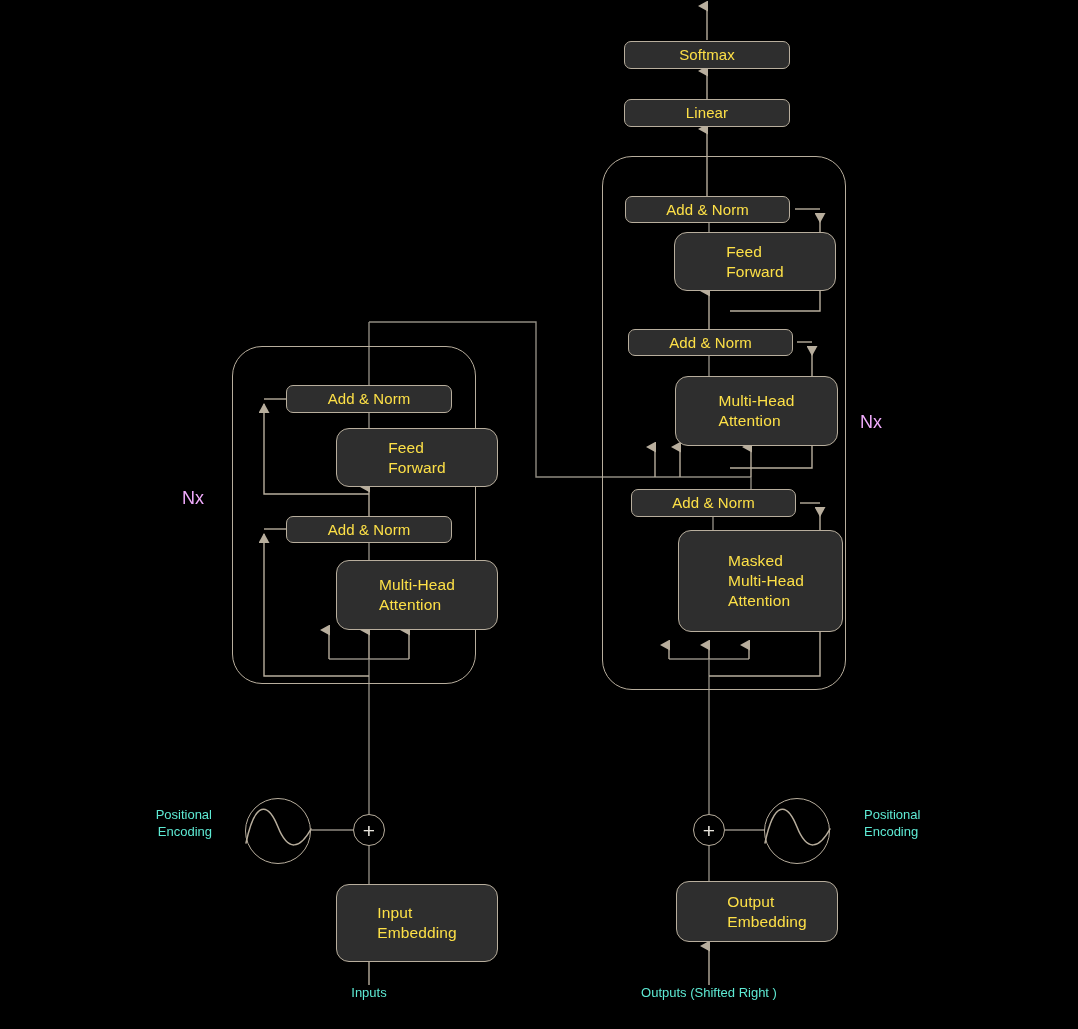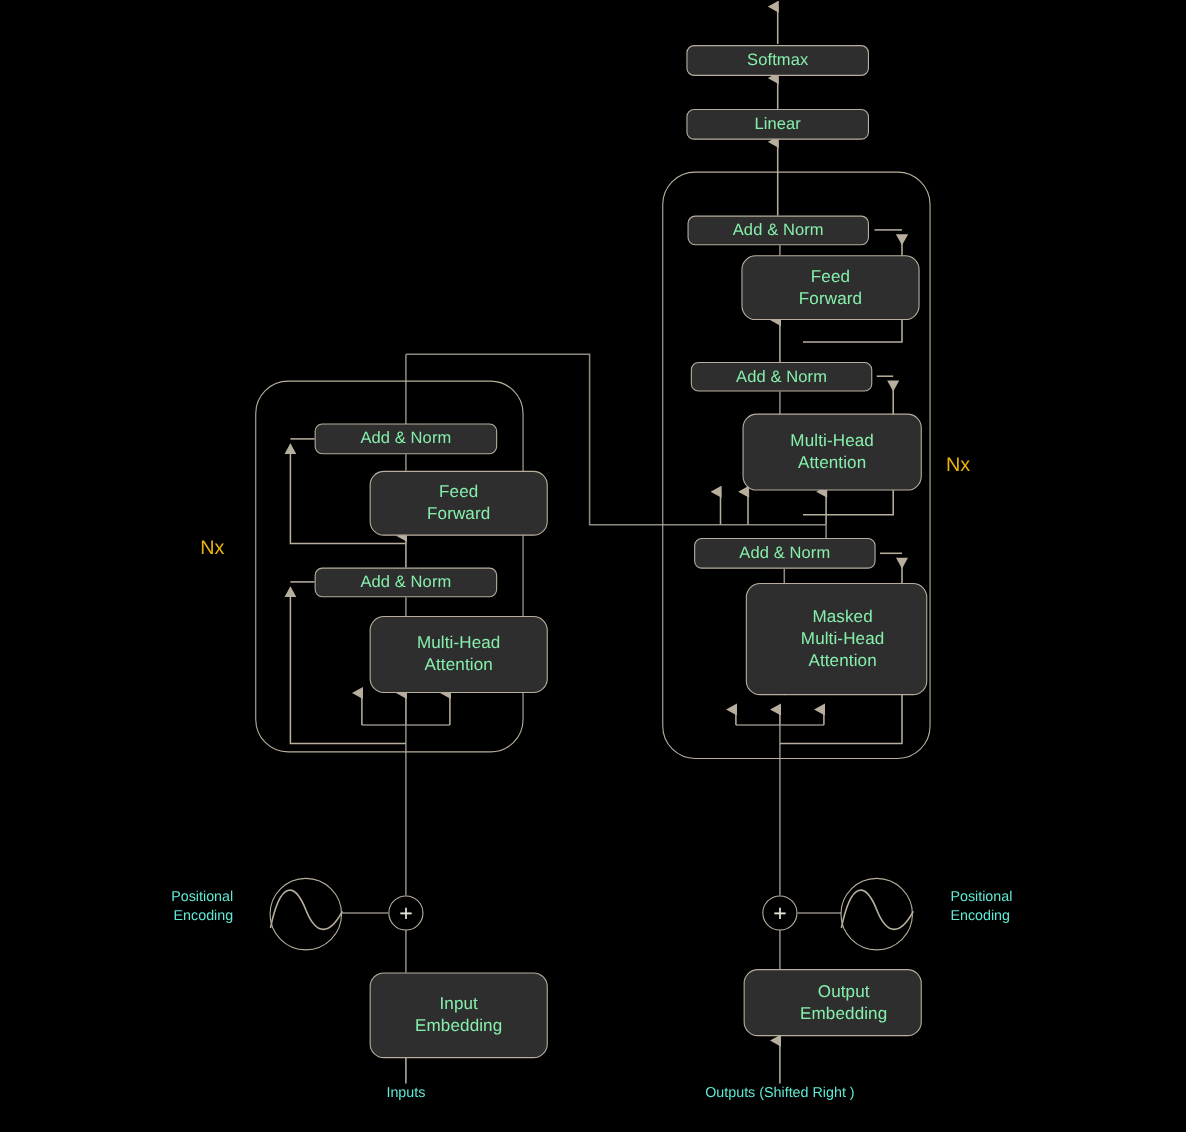--- a/index.html
+++ b/index.html
@@ -25,25 +25,24 @@
     width: 1078px;
     height: 1029px;
     pointer-events: none;
   }
   .node {
     position: absolute;
     box-sizing: border-box;
     background: #2e2e2e;
     border: 1.6px solid #b8ae9d;
     border-radius: 9px;
-    color: #86efac;
+    color: #fde047;
     display: flex;
     align-items: center;
     justify-content: center;
-    text-align: center;
     line-height: 1.28;
     font-size: 15.5px;
     letter-spacing: 0.1px;
     white-space: pre-line;
   }
   .node.thin {
     border-radius: 7px;
     font-size: 15px;
   }
   .node.big {
@@ -62,21 +61,21 @@
     color: #5eead4;
     font-size: 13px;
     line-height: 1.3;
     text-align: center;
     white-space: pre-line;
   }
   .caption.right-align { text-align: right; }
   .caption.left-align  { text-align: left; }
   .nx-label {
     position: absolute;
-    color: #eab308;
+    color: #f0abfc;
     font-size: 18px;
   }
   .pe-circle {
     position: absolute;
     box-sizing: border-box;
     border: 1.6px solid #b8ae9d;
     border-radius: 50%;
     background: transparent;
   }
   .plus-circle {

